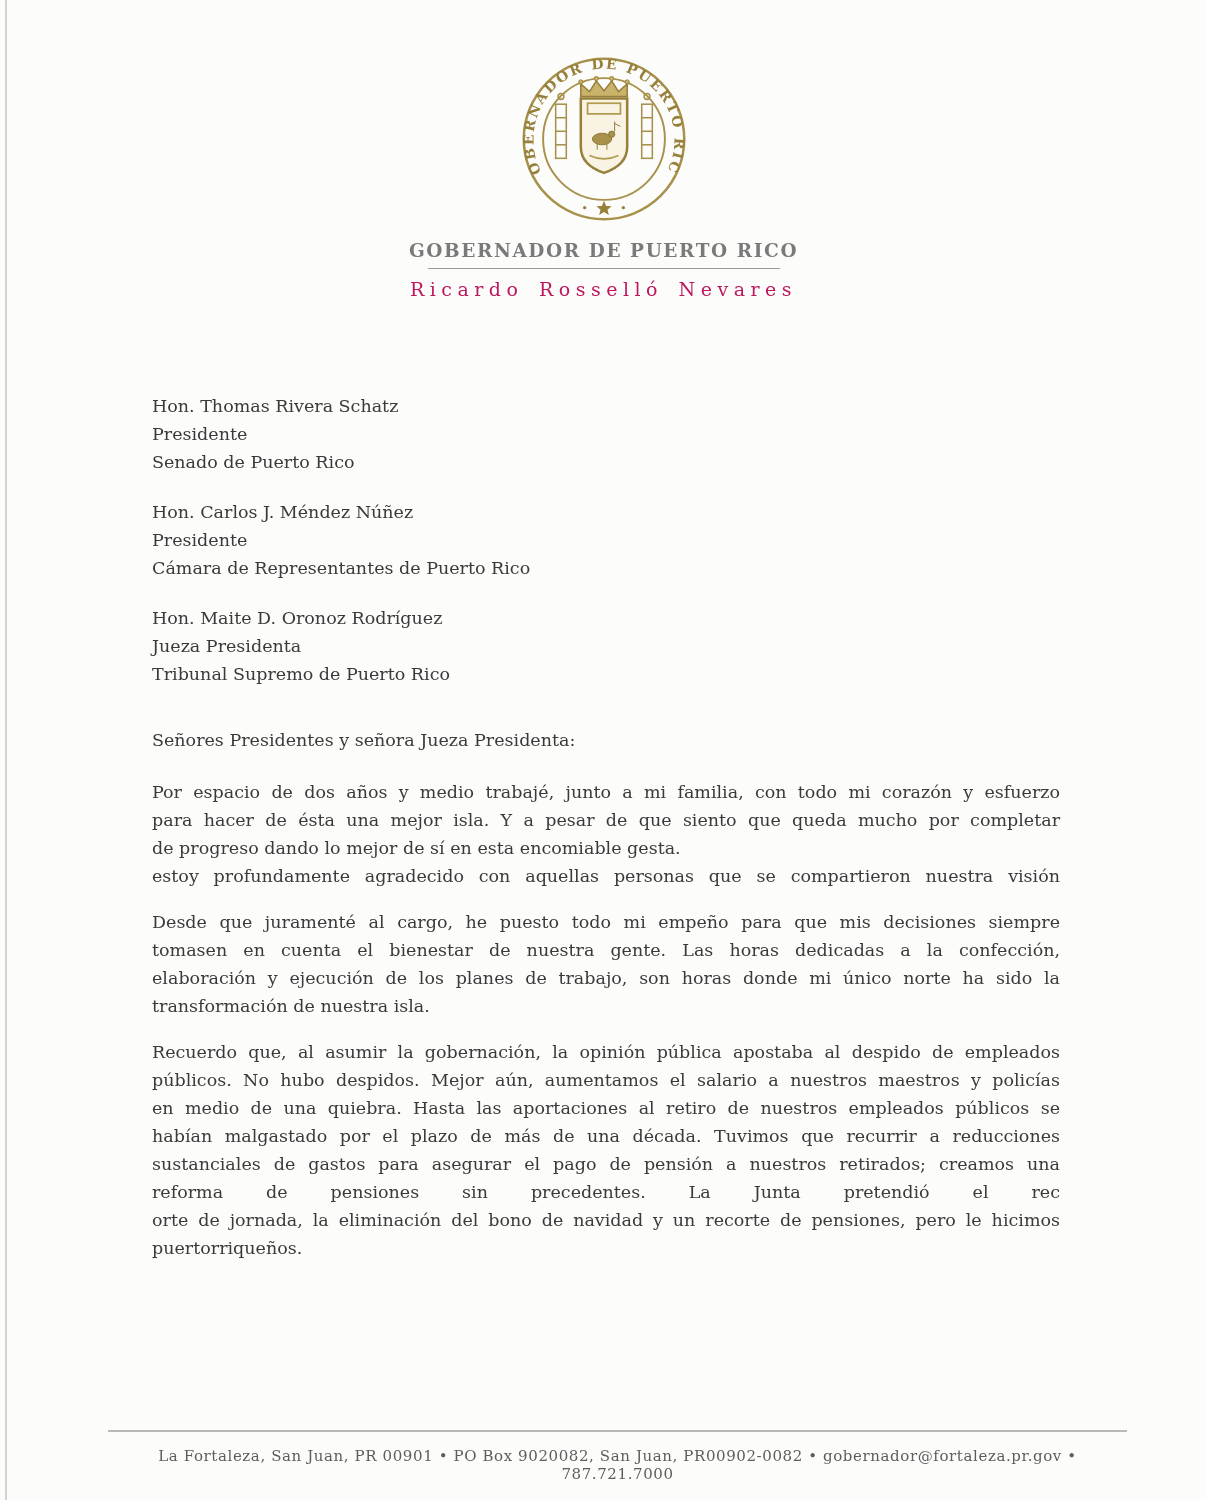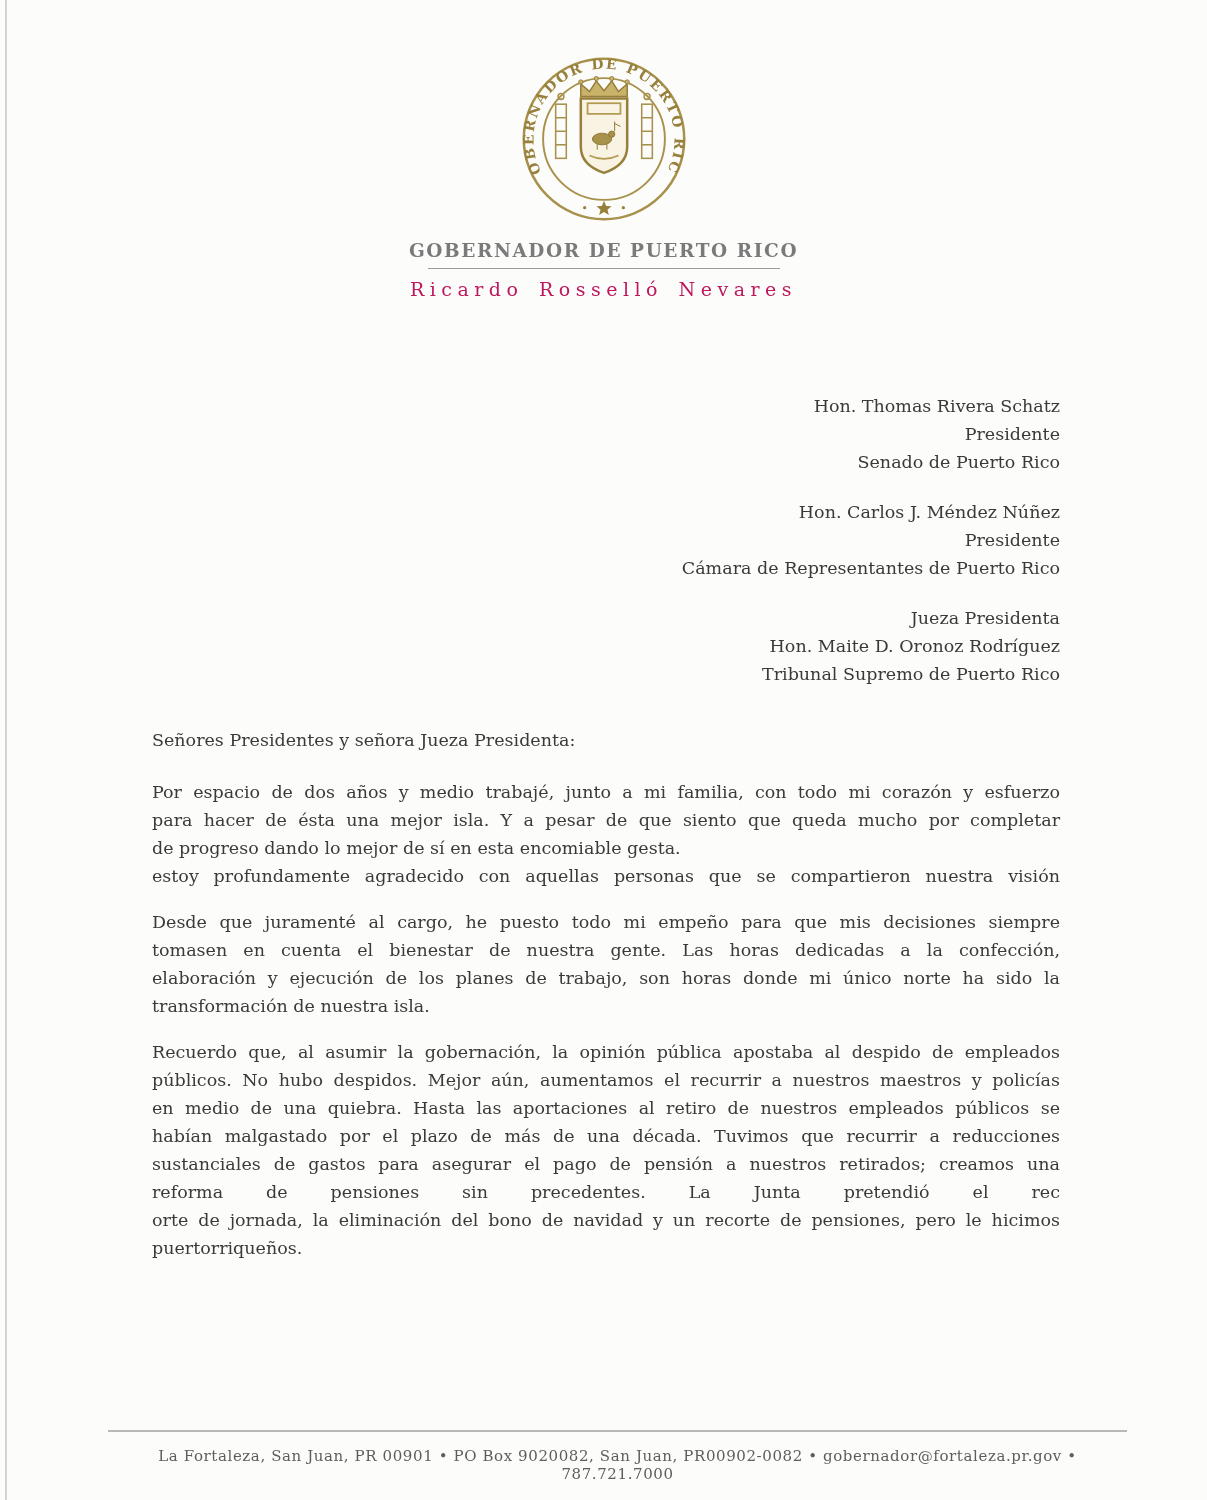--- a/index.html
+++ b/index.html
@@ -30,21 +30,21 @@
   .lh-name {
     font-size:19px; letter-spacing:5.5px; word-spacing:4px;
     color:#be185d;
   }
   .content {
     position:absolute; left:152px; top:392px; width:908px;
     font-size:17.5px; line-height:28px;
   }
   .date { margin:0 0 85px 0; }
   .recipient { margin:0 0 22px 0; }
-  .rline { text-align:right; }
+  .rline { text-align:left; }
   .salutation { margin:38px 0 24px 0; }
   .para { margin:0 0 18px 0; }
   .pline { text-align:justify; text-align-last:justify; text-justify:inter-word; }
   .pline.last { text-align-last:left; }
   .footer {
     position:absolute; left:108px; right:80px; top:1430px;
   }
   .footer-rule { border-top:2px solid #b9b9b7; height:0; }
   .footer-text {
     margin-top:15px; text-align:center;
@@ -123,42 +123,42 @@
           <div class="rline">Hon. Thomas Rivera Schatz</div>
           <div class="rline">Presidente</div>
           <div class="rline">Senado de Puerto Rico</div>
         </div>
         <div class="recipient">
           <div class="rline">Hon. Carlos J. Méndez Núñez</div>
           <div class="rline">Presidente</div>
           <div class="rline">Cámara de Representantes de Puerto Rico</div>
         </div>
         <div class="recipient">
+          <div class="rline">Hon. Maite D. Oronoz Rodríguez</div>
           <div class="rline">Jueza Presidenta</div>
-          <div class="rline">Hon. Maite D. Oronoz Rodríguez</div>
           <div class="rline">Tribunal Supremo de Puerto Rico</div>
         </div>
       </div>
     <div class="salutation">Señores Presidentes y señora Jueza Presidenta:</div>
     <div>
         <div class="para">
           <div class="pline">Por espacio de dos años y medio trabajé, junto a mi familia, con todo mi corazón y esfuerzo</div>
           <div class="pline">para hacer de ésta una mejor isla.  Y a pesar de que siento que queda mucho por completar</div>
           <div class="pline last">de progreso dando lo mejor de sí en esta encomiable gesta.</div>
           <div class="pline">estoy profundamente agradecido con aquellas personas que se compartieron nuestra visión</div>
         </div>
         <div class="para">
           <div class="pline">Desde que juramenté al cargo, he puesto todo mi empeño para que mis decisiones siempre</div>
           <div class="pline">tomasen en cuenta el bienestar de nuestra gente.  Las horas dedicadas a la confección,</div>
           <div class="pline">elaboración y ejecución de los planes de trabajo, son horas donde mi único norte ha sido la</div>
           <div class="pline last">transformación de nuestra isla.</div>
         </div>
         <div class="para">
           <div class="pline">Recuerdo que, al asumir la gobernación, la opinión pública apostaba al despido de empleados</div>
-          <div class="pline">públicos. No hubo despidos. Mejor aún, aumentamos el recurrir a nuestros maestros y policías</div>
+          <div class="pline">públicos. No hubo despidos. Mejor aún, aumentamos el salario a nuestros maestros y policías</div>
           <div class="pline">en medio de una quiebra. Hasta las aportaciones al retiro de nuestros empleados públicos se</div>
           <div class="pline">habían malgastado por el plazo de más de una década. Tuvimos que recurrir a reducciones</div>
           <div class="pline">sustanciales de gastos para asegurar el pago de pensión a nuestros retirados; creamos una</div>
           <div class="pline">reforma de pensiones sin precedentes. La Junta pretendió el rec</div>
           <div class="pline">orte de jornada, la eliminación del bono de navidad y un recorte de pensiones, pero le hicimos</div>
           <div class="pline last">puertorriqueños.</div>
         </div>
       </div>
   </div>
 

